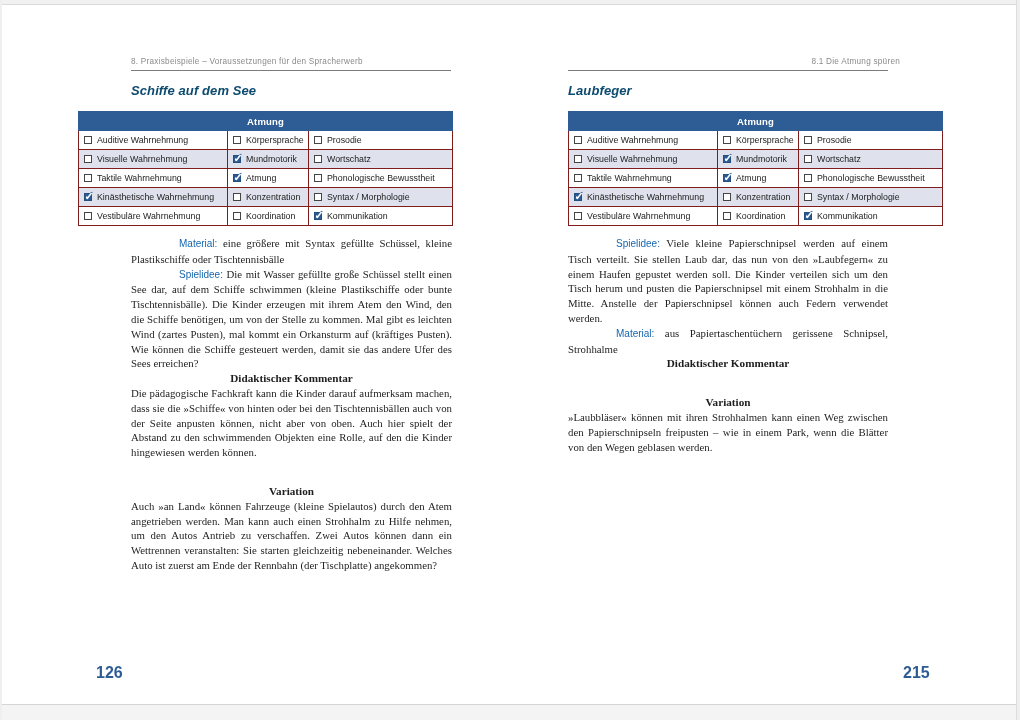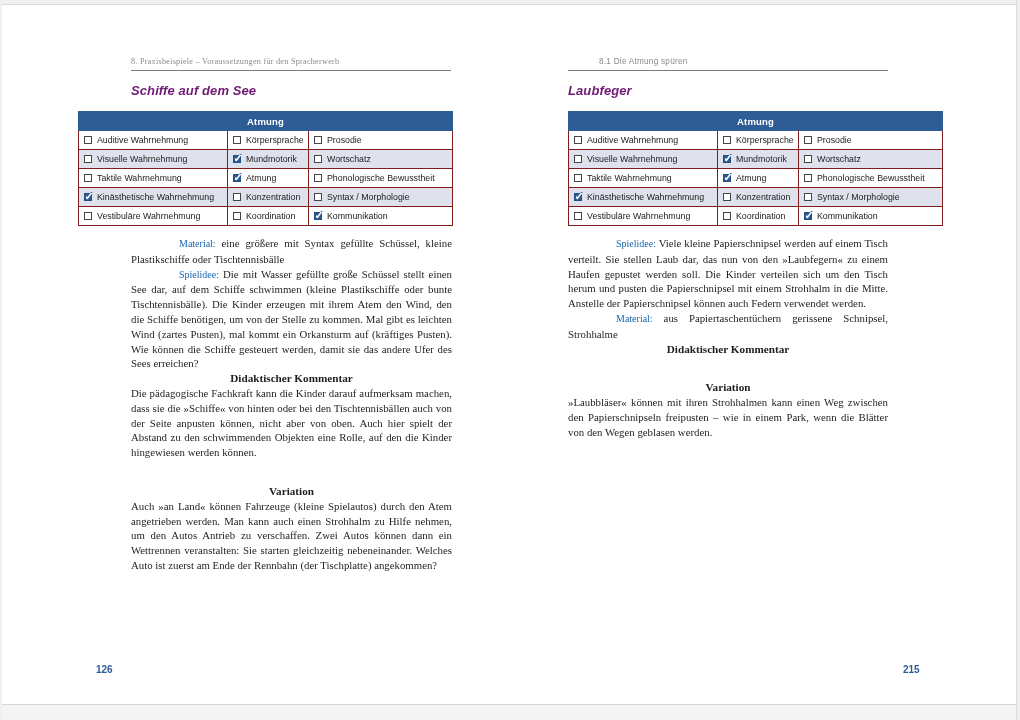--- a/index.html
+++ b/index.html
@@ -19,21 +19,21 @@
   .abs { position:absolute; }
 
   .running-head {
     font-size:8.2px; color:#8a8a8a; letter-spacing:0.25px;
     width:320px; top:57px;
   }
   .rh-rule { top:70px; width:320px; height:1px; background:#7c7c7c; }
 
   .page-title {
     top:83px; font-size:13px; font-weight:bold; font-style:italic;
-    color:#701a75; letter-spacing:0.1px;
+    color:#0c4a6e; letter-spacing:0.1px;
   }
 
   
   table.check-table {
     position:absolute; width:374px; table-layout:fixed;
     border-collapse:collapse; border:1px solid #4c4f55;
     font-size:8.8px; color:#1c1c1c;
   }
   table.check-table th {
     background:#2e5c94; color:#ffffff; font-size:9.5px; font-weight:bold;
@@ -60,42 +60,42 @@
   }
 
   
   .text-col {
     font-family:"Liberation Serif", serif;
     font-size:10.8px; line-height:14.8px; color:#1e1e1e;
     text-align:justify; hyphens:auto; -webkit-hyphens:auto;
   }
   .text-col p { margin:0; }
   .par-label {
-    font-family:Liberation Serif, serif;
+    font-family:Liberation Sans, sans-serif;
     font-size:10px; color:#1766ae;padding-left:48px;
   }
   .sec-heading {
     font-weight:bold; font-size:11.2px; margin-top:28px;
     text-align:center;
   }
   .sec-heading.variation { margin-top:24px; }
 
   .page-number {
-    top:664px; font-size:10px; font-weight:bold; color:#2d5b94;
+    top:664px; font-size:16px; font-weight:bold; color:#2d5b94;
   }
 </style>
 </head>
 <body>
 
 <div class="edge-top"></div>
 <div class="edge-bottom"></div>
 <div class="edge-left"></div>
 <div class="edge-right"></div>
 
-<div class="abs running-head" style="left:131px;font-family:Liberation Serif, serif;">8. Praxisbeispiele – Voraussetzungen für den Spracherwerb</div>
+<div class="abs running-head" style="left:131px;">8. Praxisbeispiele – Voraussetzungen für den Spracherwerb</div>
 <div class="abs rh-rule" style="left:131px;"></div>
 <div class="abs page-title" style="left:131px;">Schiffe auf dem See</div>
 
 <table class="check-table" style="left:78px; top:111px;">
   <colgroup>
       <col class="c1">
       <col class="c2">
       <col class="c3">
     </colgroup>
   <thead>
@@ -136,21 +136,21 @@
   <p><span class="par-label">Material:</span><span> eine größere mit Syntax gefüllte Schüssel, kleine Plastikschiffe oder Tischtennisbälle</span></p>
   <p><span class="par-label">Spielidee:</span><span> Die mit Wasser gefüllte große Schüssel stellt einen See dar, auf dem Schiffe schwimmen (kleine Plastikschiffe oder bunte Tischtennisbälle). Die Kinder erzeugen mit ihrem Atem den Wind, den die Schiffe benötigen, um von der Stelle zu kommen. Mal gibt es leichten Wind (zartes Pusten), mal kommt ein Orkansturm auf (kräftiges Pusten). Wie können die Schiffe gesteuert werden, damit sie das andere Ufer des Sees erreichen?</span></p>
   <p class="sec-heading">Didaktischer Kommentar</p>
   <p>Die pädagogische Fachkraft kann die Kinder darauf aufmerksam machen, dass sie die »Schiffe« von hinten oder bei den Tischtennisbällen auch von der Seite anpusten können, nicht aber von oben. Auch hier spielt der Abstand zu den schwimmenden Objekten eine Rolle, auf den die Kinder hingewiesen werden können.</p>
   <p class="sec-heading variation">Variation</p>
   <p>Auch »an Land« können Fahrzeuge (kleine Spielautos) durch den Atem angetrieben werden. Man kann auch einen Strohhalm zu Hilfe nehmen, um den Autos Antrieb zu verschaffen. Zwei Autos können dann ein Wettrennen veranstalten: Sie starten gleichzeitig nebeneinander. Welches Auto ist zuerst am Ende der Rennbahn (der Tischplatte) angekommen?</p>
 </div>
 
 <div class="abs page-number" style="left:96px;">126</div>
 
-<div class="abs running-head" style="left:599px; text-align:left;">8.1  Die Atmung spüren</div>
+<div class="abs running-head" style="left:580px; text-align:right;">8.1  Die Atmung spüren</div>
 <div class="abs rh-rule" style="left:568px;"></div>
 <div class="abs page-title" style="left:568px;text-align:center;">Laubfeger</div>
 
 <table class="check-table" style="left:568px; top:111px;">
   <colgroup>
       <col class="c1">
       <col class="c2">
       <col class="c3">
     </colgroup>
   <thead>

